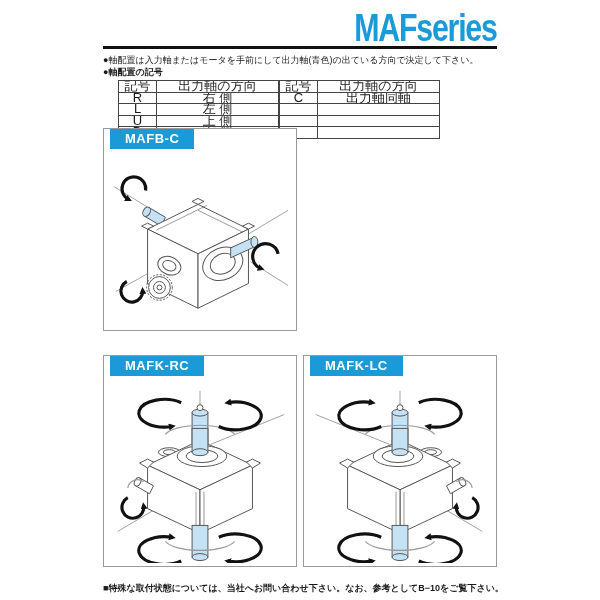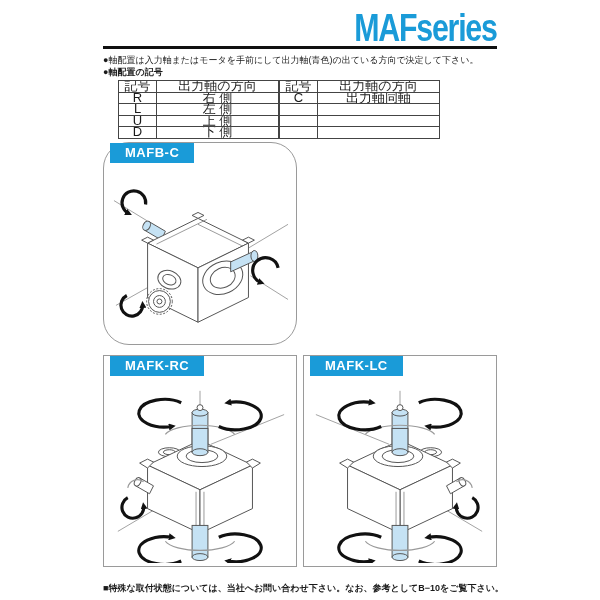--- a/index.html
+++ b/index.html
@@ -233,21 +233,21 @@
         <rect class="shaft" x="89" y="150" width="16" height="32"></rect>
         <ellipse class="shaft" cx="97" cy="182" rx="8" ry="3.5"></ellipse>
 
         <path class="glarc" d="M62,166 A36,12 0 0 0 132,166"></path>
         <path class="arr" d="M78,186 A26,14 0 1 1 69,162" marker-end="url(#ah)"></path>
         <path class="arr" d="M116,162 A26,14 0 1 1 125,186" marker-end="url(#ah)"></path>
       </symbol>
     </defs>
   </svg>
 
-  <div class="panel" style="left:103px;top:142px;width:192px;height:201px;border-radius:26px;">
+  <div class="panel" style="left:103px;top:128px;width:192px;height:201px;">
     <div class="panel-label">MAFB-C</div>
     <svg class="draw" viewBox="0 0 194 181">
         <use href="#gb-h1"></use>
       </svg>
   </div>
 
 
   <div class="panel" style="left:103px;top:355px;width:192px;height:210px;">
     <div class="panel-label">MAFK-RC</div>
     <svg class="draw" viewBox="0 0 194 188">

